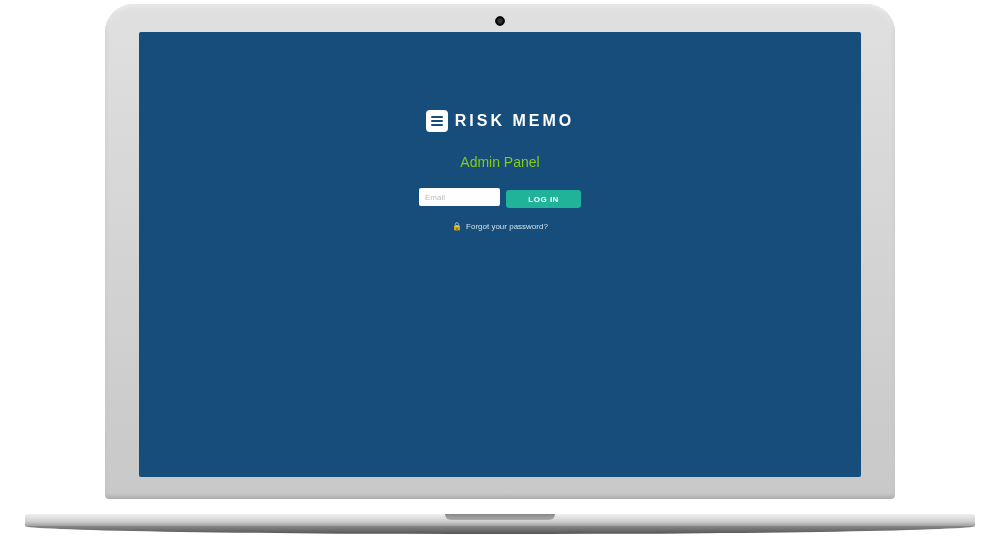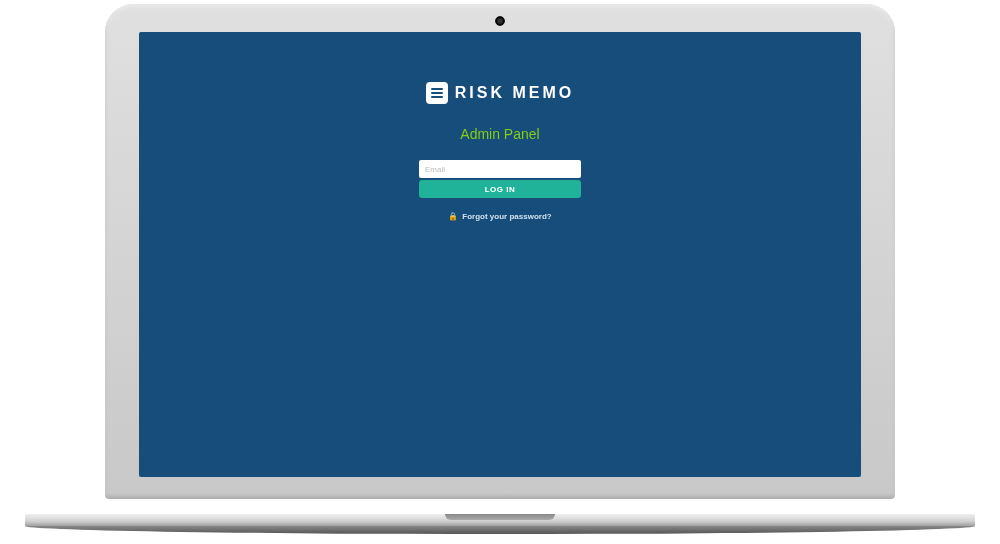--- a/index.html
+++ b/index.html
@@ -38,21 +38,21 @@
       border: 1px solid #111;
     }
     .screen {
       width: 100%;
       height: 100%;
       background: #164d7a;
       border-radius: 2px;
       display: flex;
       flex-direction: column;
       align-items: center;
-      padding-top: 50px;
+      padding-top: 78px;
       color: #fff;
     }
     .logo-row {
       display: flex;
       align-items: center;
       gap: 7px;
       margin-bottom: 22px;
     }
     .logo-icon {
       width: 22px;
@@ -79,22 +79,23 @@
       color: #fff;
     }
     .page-title {
       font-size: 14px;
       font-weight: 300;
       margin-bottom: 18px;
       color: #84cc16;
     }
     .login-form {
       display: flex;
-      flex-direction: column;
+      flex-direction: row;
       width: 162px;
+      gap: 6px;
     }
     .text-input {
       width: 100%;
       height: 18px;
       background: #fff;
       border: none;
       border-radius: 2px;
       font-size: 8px;
       padding: 0 6px;
       color: #333;
@@ -125,21 +126,20 @@
       color: #cfe0ec;
     }
     .lock-icon {
       font-size: 8px;
       color: #cfe0ec;
     }
     .forgot-link {
       color: #cfe0ec;
       text-decoration: none;
       cursor: pointer;
-      font-weight: bold;
     }
     .laptop-base {
       position: absolute;
       bottom: 0;
       left: -80px;
       width: 950px;
       height: 20px;
     }
     .base-top {
       width: 100%;

